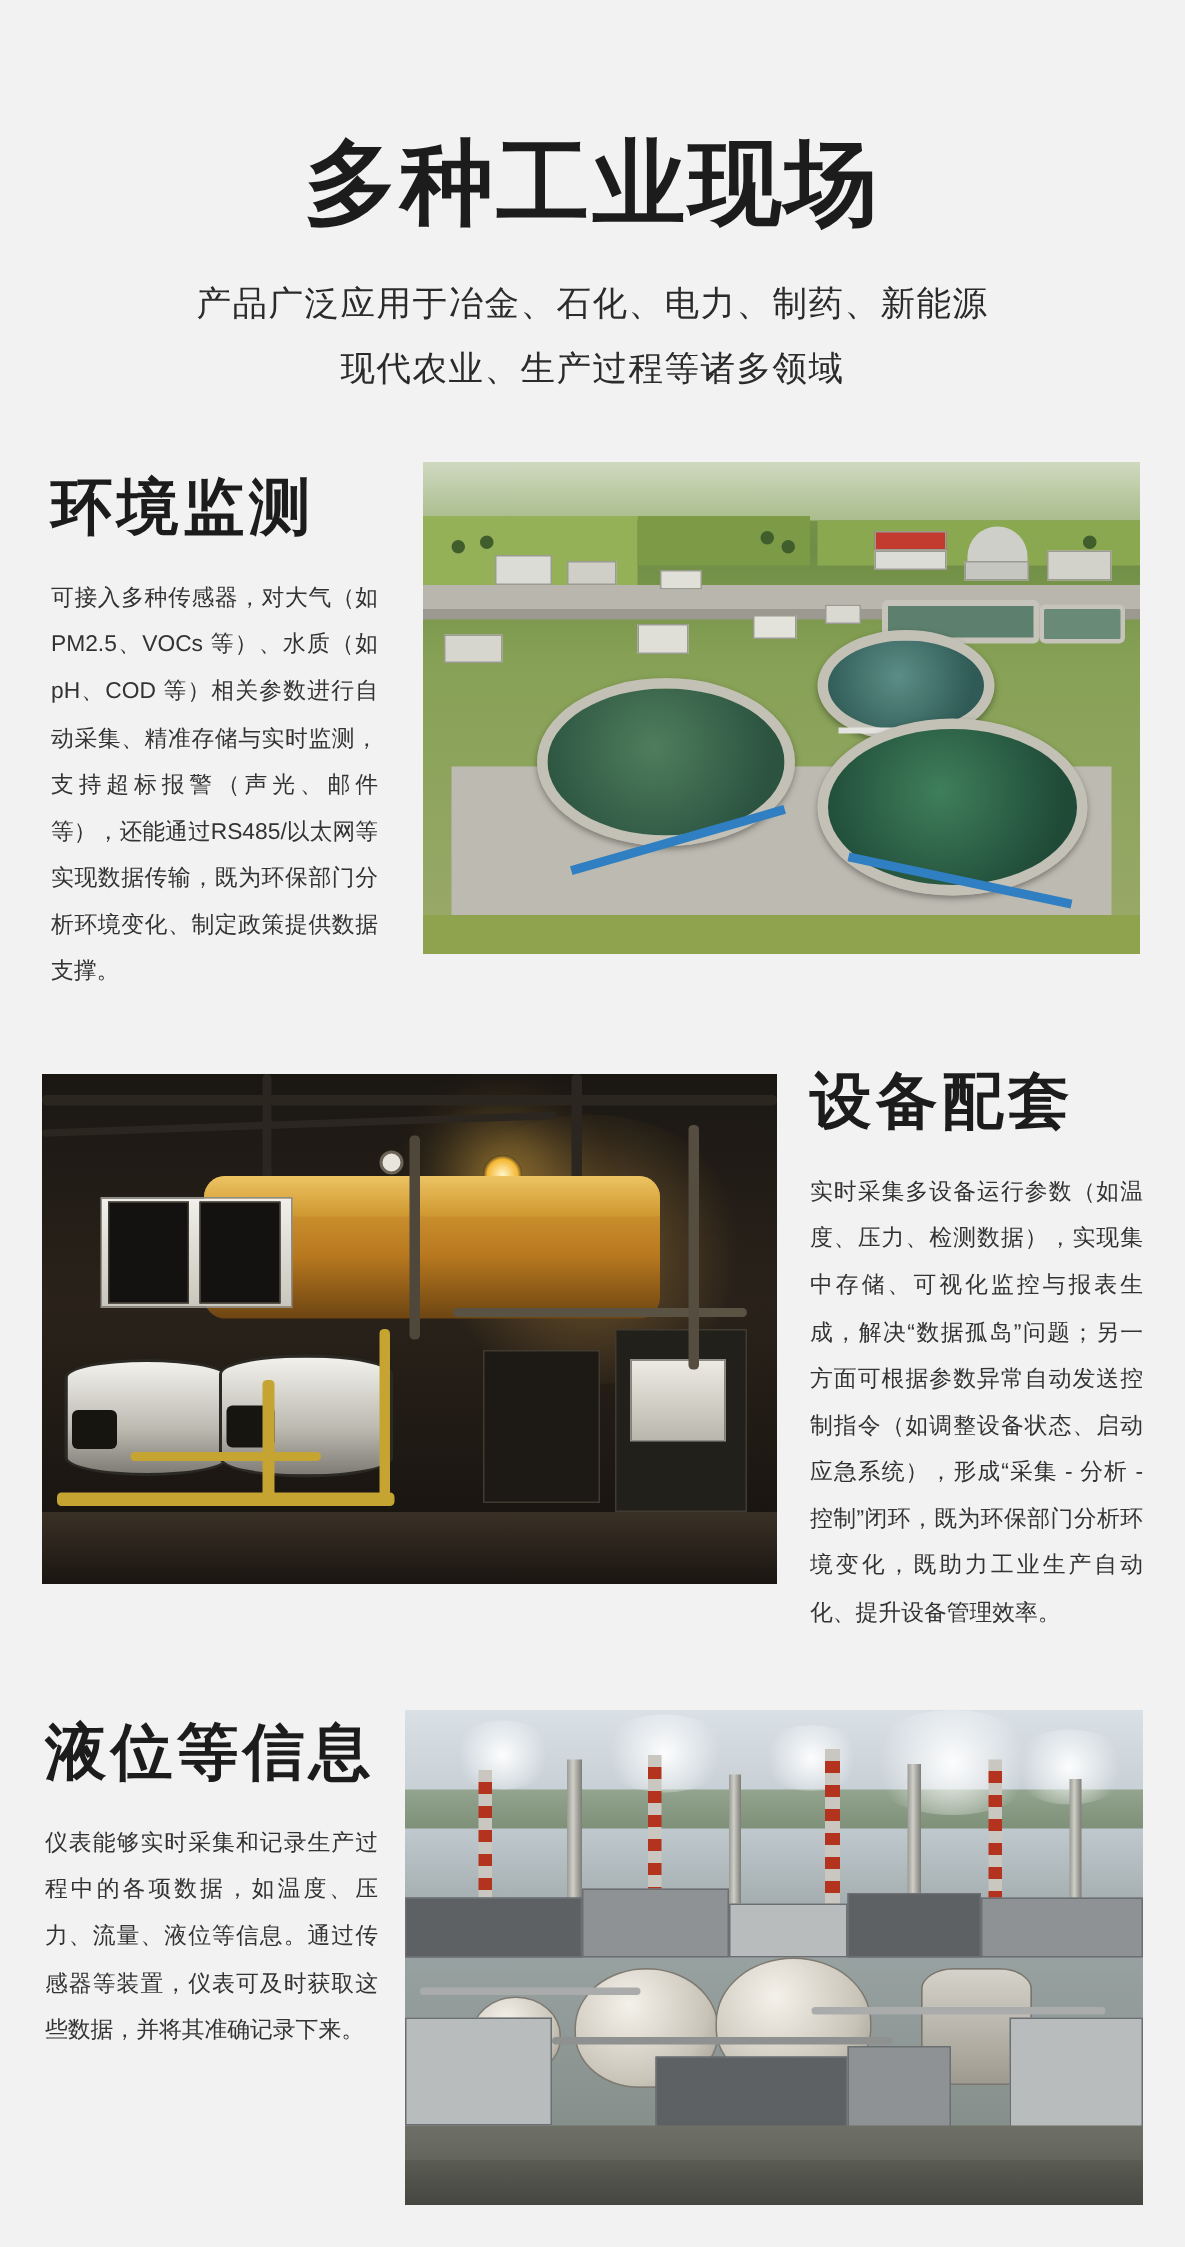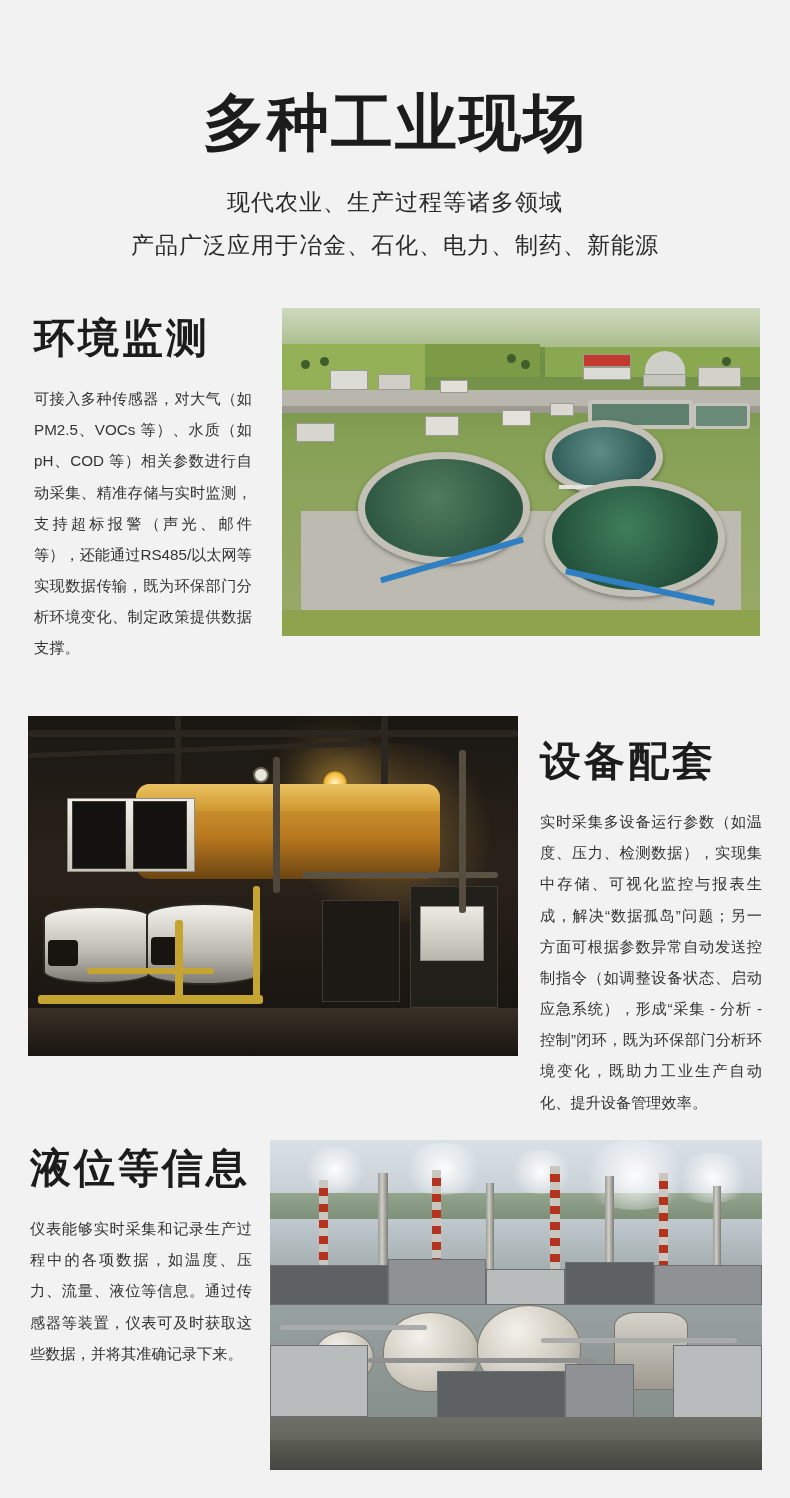--- a/index.html
+++ b/index.html
@@ -74,21 +74,21 @@
     text-align: justify;
   }
 
   
   .sec-1 .text-col { left: 34px; top: 16px; width: 218px; }
   .sec-1 .photo { left: 282px; top: 8px; width: 478px; height: 328px; }
 
   
   .sec-2 .photo { left: 28px; top: 16px; width: 490px; height: 340px; }
   .sec-2 .text-col { left: 540px; top: 12px; width: 222px; }
-  .sec-2 .sec-title { text-align: left; margin-top: 27px; }
+  .sec-2 .sec-title { text-align: left; }
 
   
   .sec-3 .text-col { left: 30px; top: 28px; width: 222px; }
   .sec-3 .photo { left: 270px; top: 22px; width: 492px; height: 330px; }
 
   
   .wwtp { position: relative; width: 100%; height: 100%;
     background: linear-gradient(#7f9b4e 0%, #6f8d45 18%, #86a155 40%, #9aa96a 100%); }
   .wwtp .sky { position: absolute; left:0; top:0; width:100%; height:12%;
     background: linear-gradient(#cfd9c0, #aabd8c); }
@@ -151,22 +151,22 @@
     background: linear-gradient(#6e6f66,#57584f); }
 </style>
 </head>
 <body>
 
 <div class="page">
 
   <div class="header">
     <div class="main-title">多种工业现场</div>
     <div class="sub-lines">
+      <div>产品广泛应用于冶金、石化、电力、制药、新能源</div>
       <div>现代农业、生产过程等诸多领域</div>
-      <div>产品广泛应用于冶金、石化、电力、制药、新能源</div>
     </div>
   </div>
 
   <div class="section sec-1">
     <div class="text-col">
       <div class="sec-title">环境监测</div>
       <div class="sec-body">可接入多种传感器，对大气（如 PM2.5、VOCs 等）、水质（如 pH、COD 等）相关参数进行自动采集、精准存储与实时监测，支持超标报警（声光、邮件等），还能通过RS485/以太网等实现数据传输，既为环保部门分析环境变化、制定政策提供数据支撑。</div>
     </div>
 
     <div class="photo">

